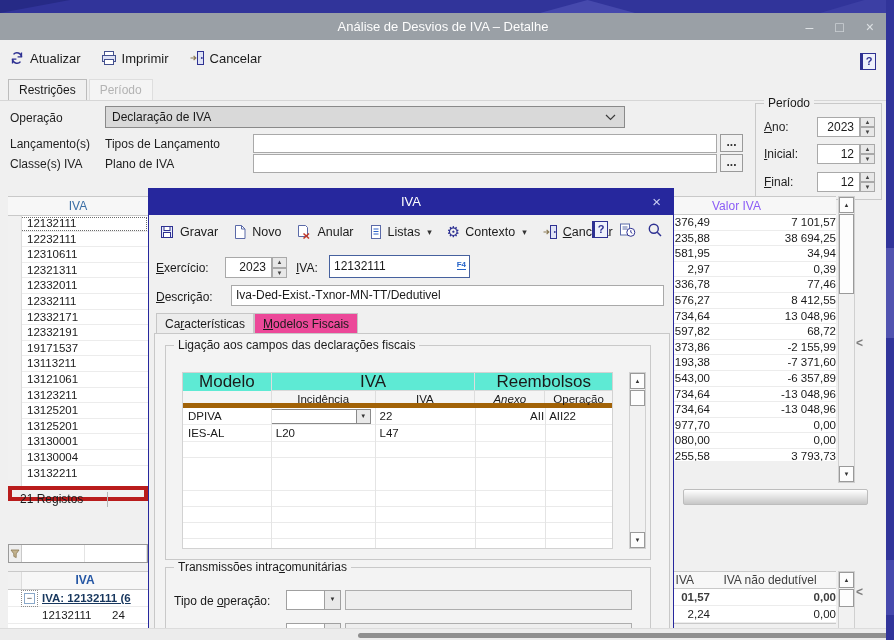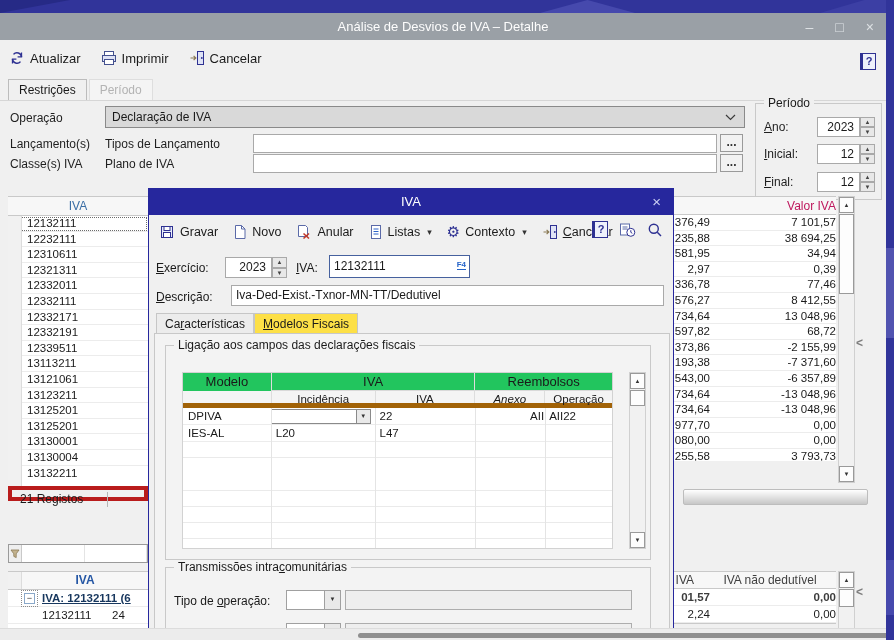--- a/index.html
+++ b/index.html
@@ -52,21 +52,21 @@
   .lgrid .ghead { height:19px; background:#f7f7f7; border-bottom:1px solid #c9c9c9; text-align:center; line-height:19px; color:#3a6ea5; font-size:12px; }
   .sel-strip { position:absolute; left:0; top:19px; width:14px; bottom:0; background:#f1f1f1; border-right:1px solid #dcdcdc; }
   .lrow { height:15.6px; border-bottom:1px solid #ececec; line-height:15.6px; padding-left:19px; font-size:11.5px; }
   .lrow.partial { height:12px; overflow:hidden; border-bottom:none; }
   .lrow.sel { outline:1px dotted #6b6b6b; outline-offset:-2px; }
   .statusbar { position:absolute; left:8px; top:473px; width:140px; height:15px; background:#f0f0f0; border:4px solid #b91c1c; line-height:19px; }
   .statusbar .txt { display:inline-block; padding-left:8px; width:96px; border-right:1px solid #b5b5b5; height:15px; line-height:15px; margin-top:2px; }
 
   .rgrid-head { position:absolute; left:602px; top:183px; width:234px; height:19px; background:#f7f7f7; border-top:1px solid #c9c9c9; border-bottom:1px solid #c9c9c9; display:flex; }
   .rgrid-head .h1 { width:110px; }
-  .rgrid-head .h2 { width:124px; text-align:right; line-height:18px; color:#be185d; }
+  .rgrid-head .h2 { width:124px; text-align:left; line-height:18px; color:#8b5cf6; }
   .rgrid { position:absolute; left:602px; top:202px; width:234px; background:#fff; }
   .rrow { height:15.6px; border-bottom:1px solid #ececec; line-height:15.6px; display:flex; font-size:11.5px; }
   .rrow .cut { width:108px; text-align:right; }
   .rrow .val { width:118px; text-align:right; margin-left:8px; }
   .rrow.partial { height:12px; overflow:hidden; border-bottom:none; }
 
   .vscroll { position:absolute; width:17px; background:#f1f1f1; border:1px solid #d0d0d0; }
   .vscroll .btn { position:absolute; left:0; width:15px; height:16px; background:#fdfdfd; border:1px solid #9a9a9a; text-align:center; font-size:6px; line-height:14px; color:#333; }
   .vscroll .thumb { position:absolute; left:0; width:15px; background:#fdfdfd; border:1px solid #9a9a9a; }
   .chevL { position:absolute; color:#7d7d7d; font-weight:bold; font-size:12px; }
@@ -104,26 +104,26 @@
   .dd { font-size:9px; color:#333; margin-left:2px; }
   .m-tb-right { position:absolute; right:10px; top:32px; display:flex; gap:11px; align-items:center; }
   .gear { color:#2e3192; font-size:15px; line-height:14px; }
 
   .m-label { position:absolute; font-size:12px; }
   #iva-input { border:1px solid #46619e; }
   .f4-badge { position:absolute; right:3px; top:4px; font-size:8px; font-weight:bold; color:#2563c9; border-bottom:1px solid #2563c9; line-height:9px; }
 
   .m-tabs { position:absolute; left:7px; top:124px; display:flex; }
   .m-tab { height:20px; padding:3px 8px; font-size:12px; border:1px solid #c6c6c6; border-bottom:none; background:#ececec; }
-  .m-tab.active { background:#fde047; position:relative; z-index:2; }
+  .m-tab.active { background:#ec4899; position:relative; z-index:2; }
   .m-panel { position:absolute; left:5px; top:144px; width:516px; height:308px; border:1px solid #c8c8c8; background:#f3f3f3; }
   .m-panel .legend { background:#f3f3f3; }
 
   .mtable { position:absolute; left:16px; top:26px; width:431px; height:177px; background:#fff; border:1px solid #d2d2d2; }
-  .mth1 { display:flex; height:18px; background:#22c55e; font-size:13px; }
+  .mth1 { display:flex; height:18px; background:#5eead4; font-size:17px; }
   .mth1 .gm { width:88px; text-align:center; line-height:18px; }
   .mth1 .gi { width:204px; text-align:center; line-height:18px; border-left:1px solid #ddd; border-bottom:1px solid #d9d9d9; }
   .mth1 .gr { width:138px; text-align:center; line-height:18px; border-left:1px solid #ddd; border-bottom:1px solid #d9d9d9; }
   .mth2 { display:flex; height:17px; background:#f4f4f4; font-size:11.5px; border-bottom:5px solid #a16207; }
   .mth2 div { text-align:center; line-height:16px; border-left:1px solid #ddd; }
   .mth2 .c0 { width:88px; border-left:none; }
   .mth2 .c1 { width:104px; } .mth2 .c2 { width:100px; } .mth2 .c3 { width:70px;font-style:italic; } .mth2 .c4 { width:68px; }
   .mtr { display:flex; height:17px; line-height:16px; font-size:11.5px; border-bottom:1px solid #ececec; }
   .mtr div { padding-left:5px; }
   .mtr .c0 { width:88px; } .mtr .c1 { width:104px; padding:0; } .mtr .c2 { width:100px; } .mtr .c3 { width:70px;text-align:right; } .mtr .c4 { width:68px; }
@@ -191,21 +191,21 @@
   </div>
   <div class="help-box" id="main-help">?</div>
 
   <div class="tab-line"></div>
   <div class="tabs">
     <div class="tab active">Restrições</div>
     <div class="tab disabled">Período</div>
   </div>
 
   <div class="flabel" style="left:10px; top:98px;">Operação</div>
-  <div class="combo" style="left:105px; top:93px; width:640px;">
+  <div class="combo" style="left:105px; top:93px; width:520px;">
     <span>Declaração de IVA</span>
     <span class="chev">
         <svg width="11" height="7" viewBox="0 0 11 7">
           <path d="M1 1l4.5 4.5L10 1" fill="none" stroke="#3c3c3c" stroke-width="1.2"></path>
         </svg>
       </span>
   </div>
 
   <div class="flabel" style="left:10px; top:124px;">Lançamento(s)</div>
   <div class="flabel" style="left:105px; top:124px;">Tipos de Lançamento</div>
@@ -243,21 +243,21 @@
     <div class="ghead">IVA</div>
     <div class="sel-strip"></div>
     <div class="lrow sel"><span>12132111</span></div>
     <div class="lrow"><span>12232111</span></div>
     <div class="lrow"><span>12310611</span></div>
     <div class="lrow"><span>12321311</span></div>
     <div class="lrow"><span>12332011</span></div>
     <div class="lrow"><span>12332111</span></div>
     <div class="lrow"><span>12332171</span></div>
     <div class="lrow"><span>12332191</span></div>
-    <div class="lrow"><span>12339511</span></div>
+    <div class="lrow"><span>19171537</span></div>
     <div class="lrow"><span>13113211</span></div>
     <div class="lrow"><span>13121061</span></div>
     <div class="lrow"><span>13123211</span></div>
     <div class="lrow"><span>13125201</span></div>
     <div class="lrow"><span>13125201</span></div>
     <div class="lrow"><span>13130001</span></div>
     <div class="lrow"><span>13130004</span></div>
     <div class="lrow partial"><span>13132211</span></div>
   </div>
   <div class="statusbar">

